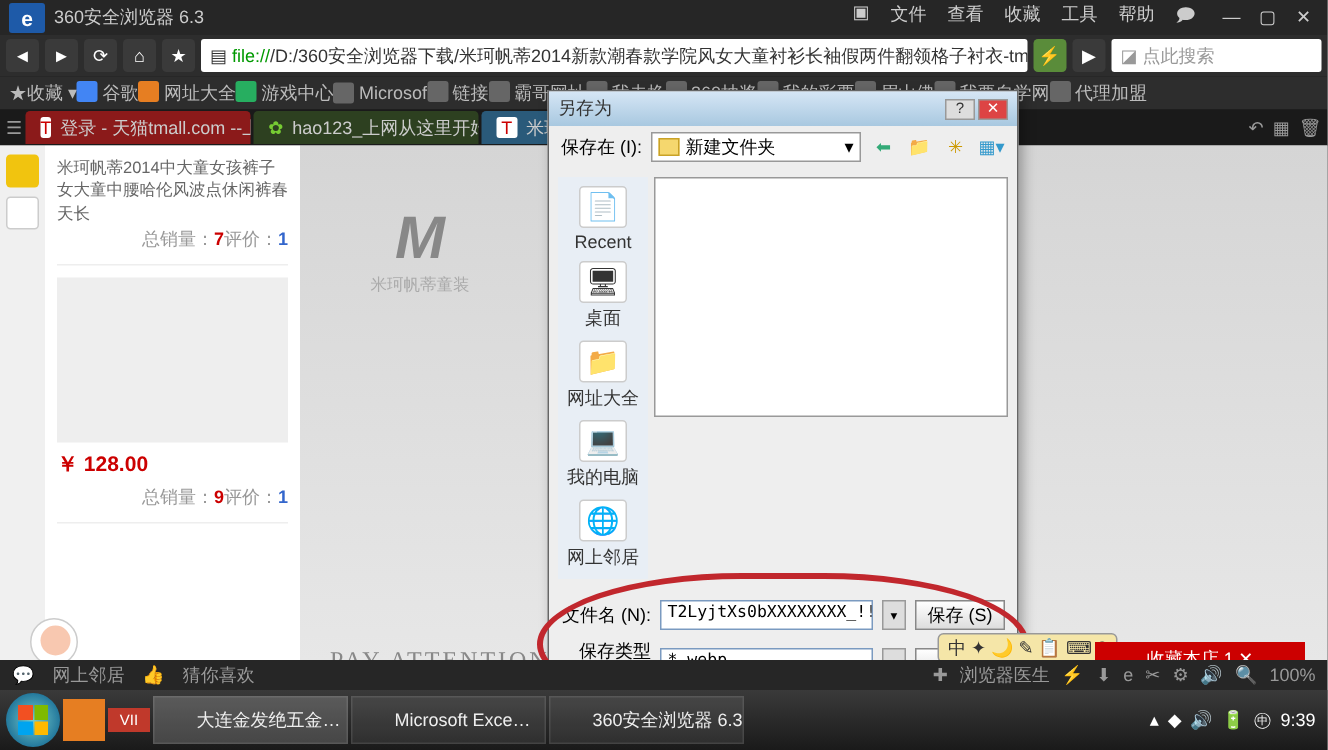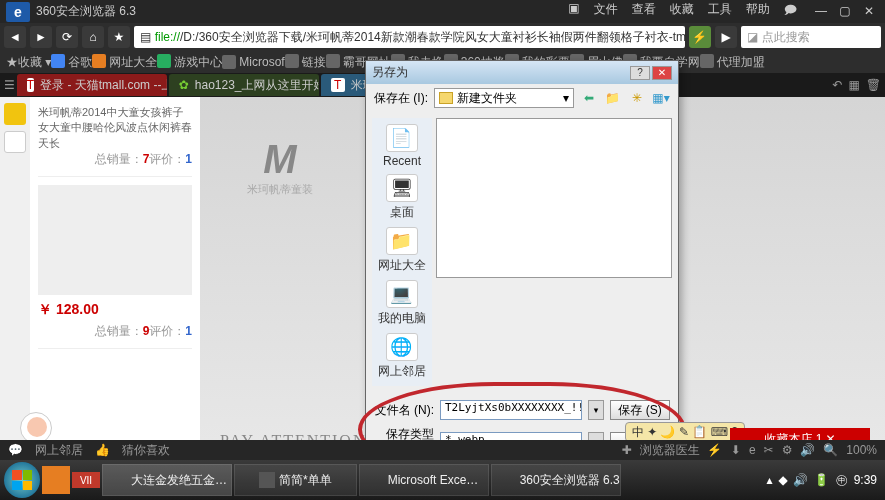--- a/index.html
+++ b/index.html
@@ -330,24 +330,20 @@
         <span></span>
       </div>
     </div>
   <div class="pin" style="background:#e67e22;width:28px;height:28px"></div>
   <div class="pin" style="background:#c0392b;width:28px;height:16px;font-size:10px">VII</div>
   <div class="tb active">
       <span style="width:16px;height:16px;background:#e67e22"></span>
       <span>大连金发绝五金…</span>
     </div>
   <div class="tb">
-      <span style="width:16px;height:16px;background:#555"></span>
-      <span>简简*单单</span>
-    </div>
-  <div class="tb">
       <span style="width:16px;height:16px;background:#107c41"></span>
       <span>Microsoft Exce…</span>
     </div>
   <div class="tb">
       <span style="width:16px;height:16px;background:#1e5aa8"></span>
       <span>360安全浏览器 6.3</span>
     </div>
   <div class="tray">
     <span>▴</span>
     <span>◆</span>

